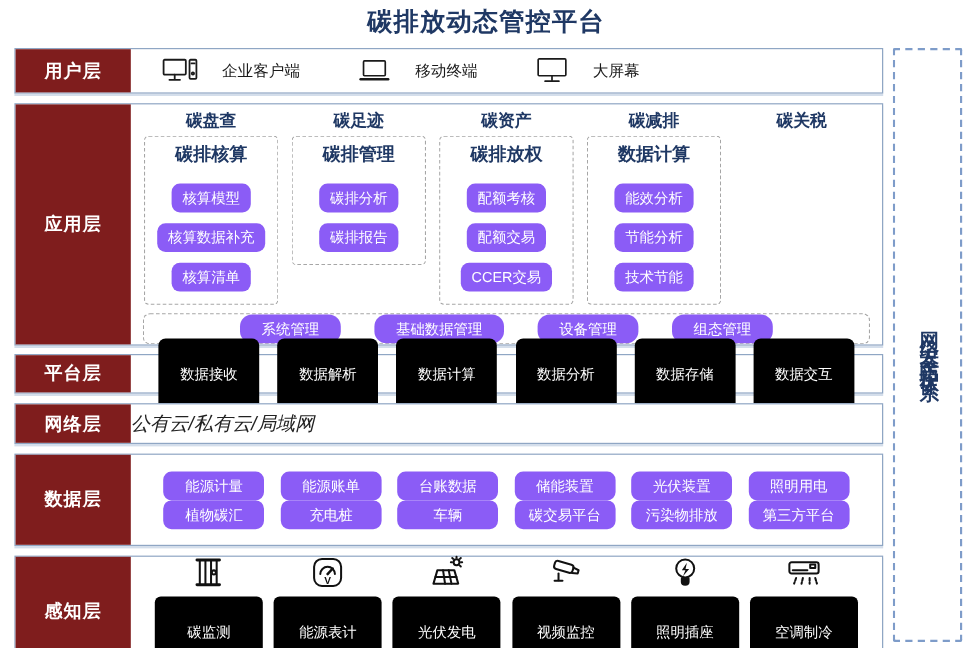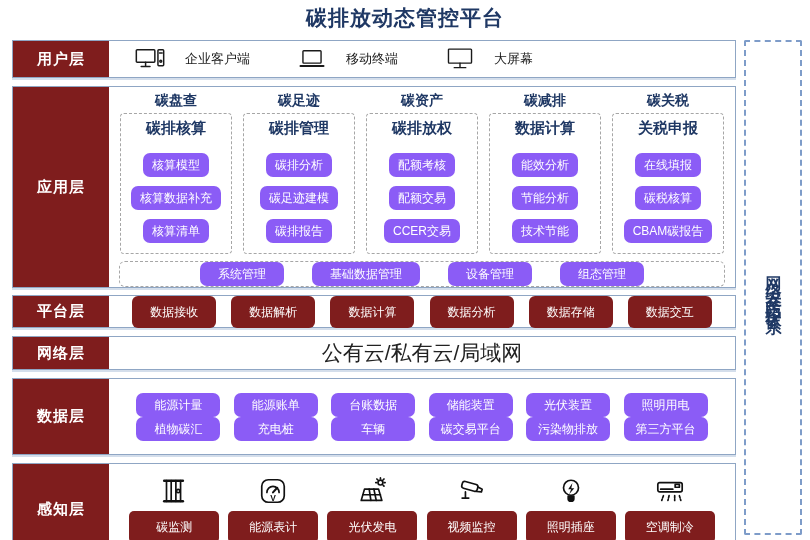--- a/index.html
+++ b/index.html
@@ -22,26 +22,26 @@
   .user-item svg{display:block;}
   
   .app-content{flex-direction:column;padding:3px 8px 0 8px;}
   .app-cols{display:flex;justify-content:space-between;}
   .app-col{width:118px;display:flex;flex-direction:column;align-items:center;}
   .app-col-header{font-size:14px;font-weight:bold;color:#1F3864;margin:2px 0 3px 0;}
   .app-col-box{width:112px;box-sizing:border-box;border:1.5px dashed #A6A6A6;border-radius:4px;padding:5px 3px 10px 3px;display:flex;flex-direction:column;align-items:center;gap:9px;}
   .app-col-subtitle{font-size:15px;font-weight:bold;color:#1F3864;margin-bottom:6px;}
   .navy-btn{background:#8b5cf6;color:#fff;font-size:12px;line-height:1;padding:6px 9px;border-radius:7px;white-space:nowrap;text-align:center;}
   .app-common{margin:7px 2px 0 2px;border:1.5px dashed #A6A6A6;border-radius:6px;height:36px;display:flex;align-items:center;justify-content:center;gap:28px;}
-  .app-common .navy-btn{padding:6px 18px;}
+  .app-common .navy-btn{padding:6px 18px;border-radius:10px;}
   
   .platform-content{align-items:center;justify-content:space-evenly;padding:0 8px;}
-  .amber-btn{background:#7f1d1d;color:#fff;font-size:12px;line-height:1;padding:10px 0;width:84px;text-align:center;border-radius:6px;white-space:nowrap;}
-  
-  .network-content{align-items:center;justify-content:center;font-size:21px;color:#222;}
+  .amber-btn{background:#000000;color:#fff;font-size:12px;line-height:1;padding:24px 0;width:84px;text-align:center;border-radius:6px;white-space:nowrap;}
+  
+  .network-content{align-items:center;justify-content:flex-start;font-size:16px;color:#222;font-style:italic;}
   
   .data-content{flex-direction:column;justify-content:center;padding:0 14px;}
   .data-row{display:flex;justify-content:space-evenly;}
   .data-row .navy-btn{width:84px;padding:6px 0;border-radius:7px;}
   
   .perc-content{align-items:center;justify-content:space-evenly;padding:0 14px;}
   .perc-item{display:flex;flex-direction:column;align-items:center;gap:5px;width:96px;}
   .perc-item svg{display:block;}
   .perc-item .amber-btn{width:90px;border-radius:5px;}
   
@@ -109,21 +109,20 @@
               <div class="navy-btn">核算数据补充</div>
               <div class="navy-btn">核算清单</div>
             </div>
           </div>
 
           <div class="app-col">
             <div class="app-col-header">碳足迹</div>
             <div class="app-col-box">
               <div class="app-col-subtitle">碳排管理</div>
               <div class="navy-btn">碳排分析</div>
-              <div class="navy-btn">碳足迹建模</div>
               <div class="navy-btn">碳排报告</div>
             </div>
           </div>
 
           <div class="app-col">
             <div class="app-col-header">碳资产</div>
             <div class="app-col-box">
               <div class="app-col-subtitle">碳排放权</div>
               <div class="navy-btn">配额考核</div>
               <div class="navy-btn">配额交易</div>
@@ -136,26 +135,20 @@
             <div class="app-col-box">
               <div class="app-col-subtitle">数据计算</div>
               <div class="navy-btn">能效分析</div>
               <div class="navy-btn">节能分析</div>
               <div class="navy-btn">技术节能</div>
             </div>
           </div>
 
           <div class="app-col">
             <div class="app-col-header">碳关税</div>
-            <div class="app-col-box">
-              <div class="app-col-subtitle">关税申报</div>
-              <div class="navy-btn">在线填报</div>
-              <div class="navy-btn">碳税核算</div>
-              <div class="navy-btn">CBAM碳报告</div>
-            </div>
           </div>
 
         </div>
         <div class="app-common">
           <div class="navy-btn">系统管理</div>
           <div class="navy-btn">基础数据管理</div>
           <div class="navy-btn">设备管理</div>
           <div class="navy-btn">组态管理</div>
         </div>
       </div>

